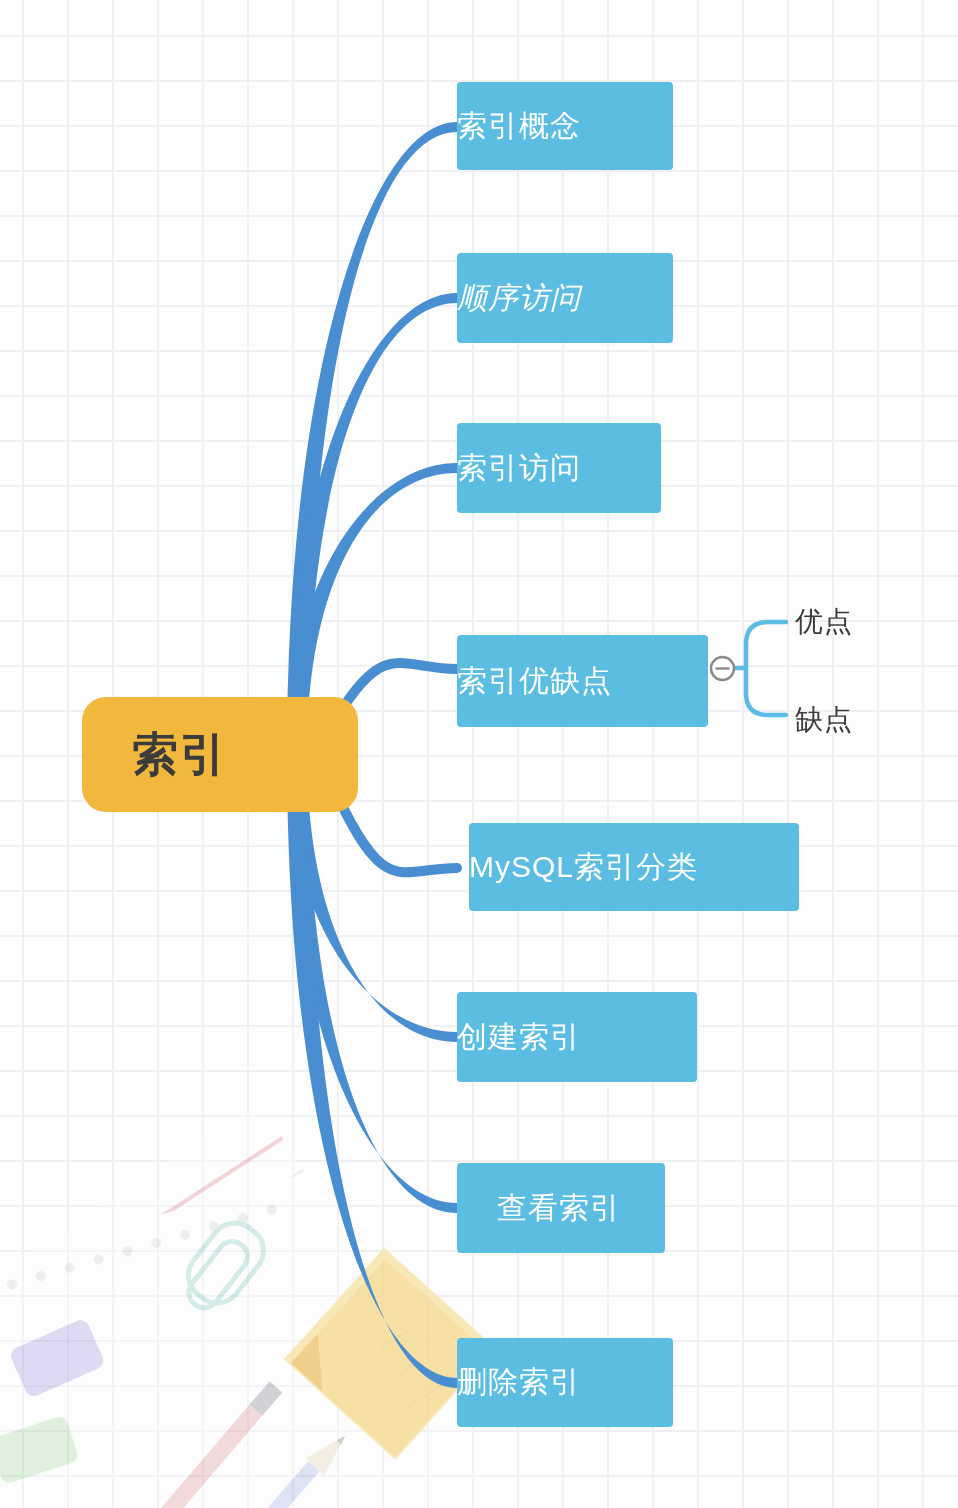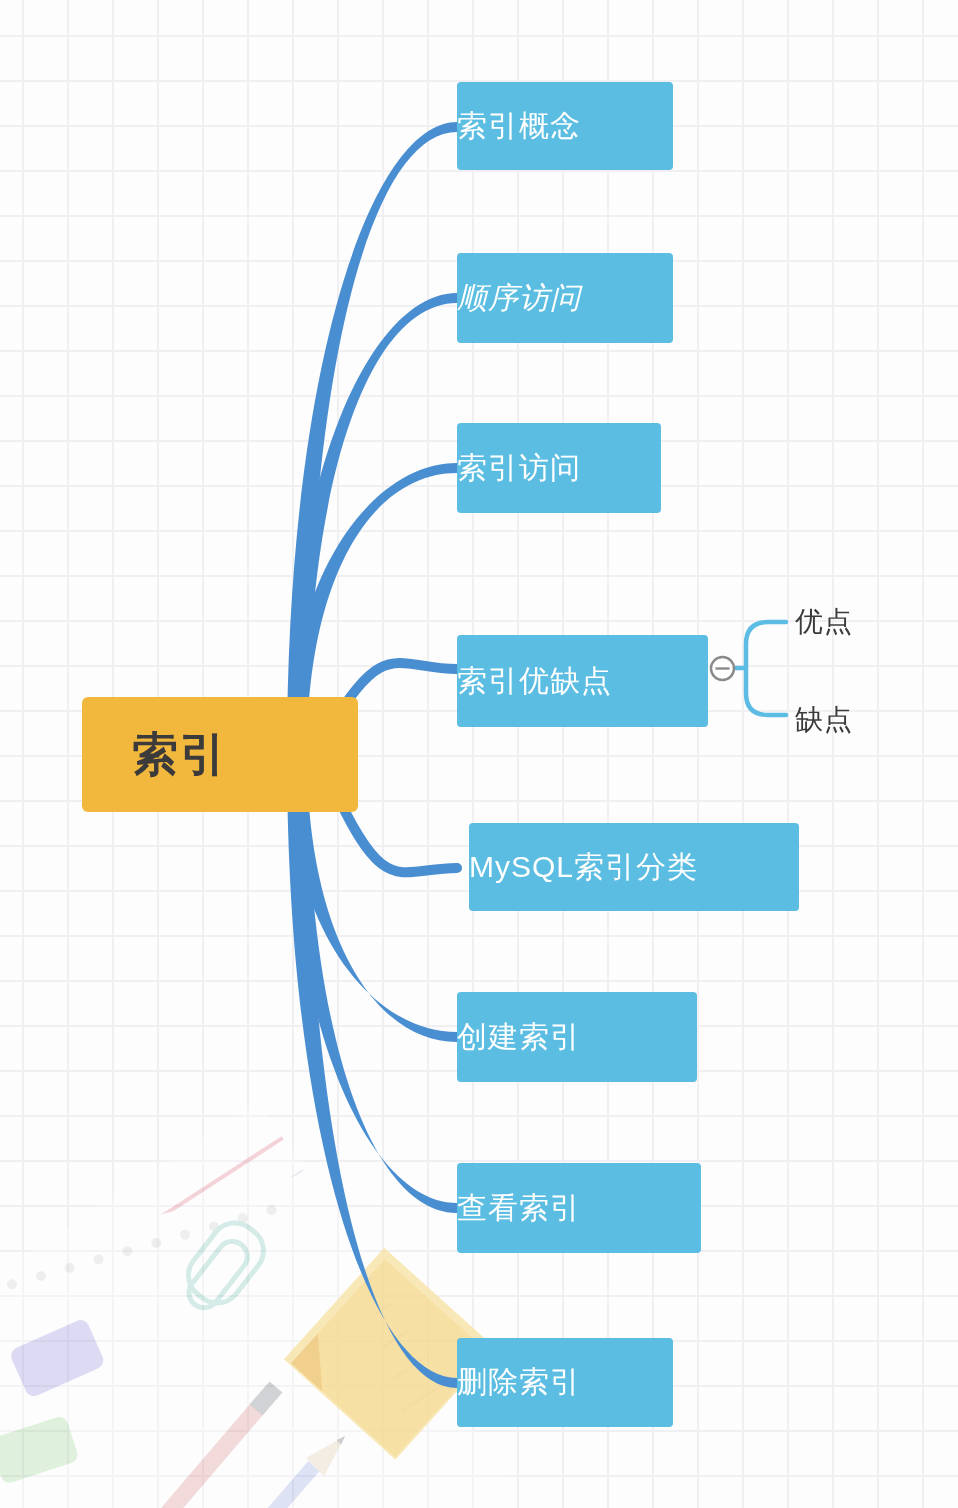--- a/index.html
+++ b/index.html
@@ -34,36 +34,36 @@
     background:var(--node-fill);
     color:var(--node-text);
     font-size:30px;
     letter-spacing:1px;
     cursor:pointer;
   }
   .root-node{
     position:absolute;
     z-index:2;
     left:82px;top:697px;width:276px;height:115px;
-    border-radius:6px;
+    border-radius:24px;
     background:var(--root-fill);
     display:flex;align-items:center;
     padding-left:50px;
     color:var(--text-dark);
     font-size:46px;font-weight:bold;
     letter-spacing:2px;
     cursor:pointer;
   }
   .node-1{left:457px;top:82px;width:216px;height:88px;}
   .node-2{left:457px;top:253px;width:216px;height:90px;font-style:italic;}
   .node-3{left:457px;top:423px;width:204px;height:90px;}
   .node-4{left:457px;top:623px;width:251px;height:92px;margin-top:12px;}
   .node-5{left:457px;top:823px;width:330px;height:88px;margin-left:12px;}
   .node-6{left:457px;top:992px;width:240px;height:90px;}
-  .node-7{left:457px;top:1163px;width:244px;height:90px;}
+  .node-7{left:457px;top:1163px;width:208px;height:90px;padding-left:40px;}
   .node-8{left:457px;top:1338px;width:216px;height:89px;}
   .sub-label{
     position:absolute;
     z-index:2;
     left:795px;
     height:44px;line-height:44px;
     color:var(--text-dark);
     font-size:28px;
     letter-spacing:1px;
     cursor:pointer;

